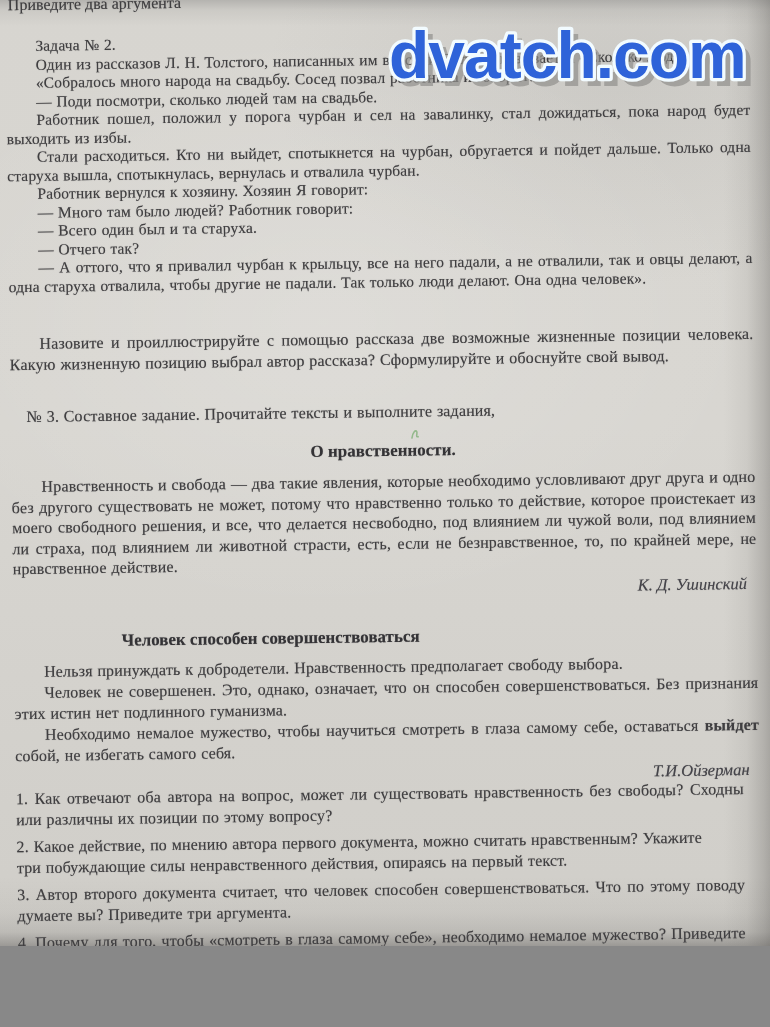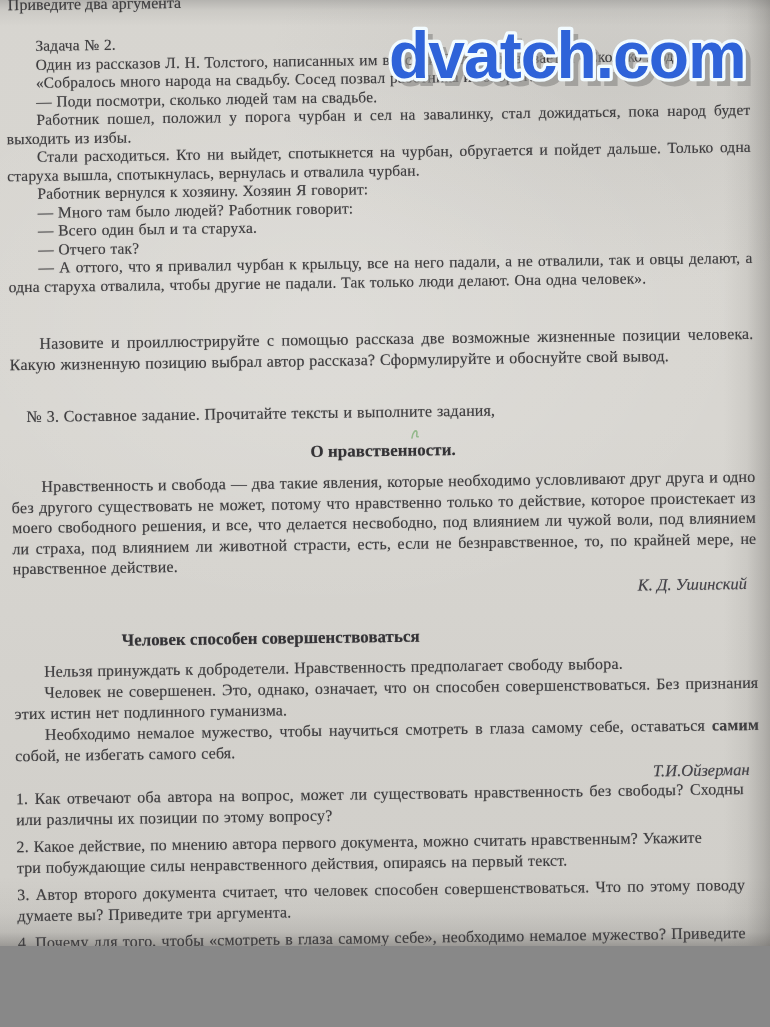--- a/index.html
+++ b/index.html
@@ -101,21 +101,21 @@
     <section class="block doc1" style="top:441px">
       <h3>О нравственности.</h3>
       <p class="par">Нравственность и свобода — два такие явления, которые необходимо условливают друг друга и одно без другого существовать не может, потому что нравственно только то действие, которое проистекает из моего свободного решения, и все, что делается несвободно, под влиянием ли чужой воли, под влиянием ли страха, под влиянием ли животной страсти, есть, если не безнравственное, то, по крайней мере, не нравственное действие.</p>
       <p class="author">К. Д. Ушинский</p>
     </section>
 
     <section class="block doc2" style="top:627px">
       <h4>Человек способен совершенствоваться</h4>
       <p class="par">Нельзя принуждать к добродетели. Нравственность предполагает свободу выбора.</p>
       <p class="par">Человек не совершенен. Это, однако, означает, что он способен совершенствоваться. Без признания этих истин нет подлинного гуманизма.</p>
-      <p class="par"><span>Необходимо немалое мужество, чтобы научиться смотреть в глаза самому себе, оставаться </span><b>самим</b><span> собой, не избегать самого себя.</span></p>
+      <p class="par"><span>Необходимо немалое мужество, чтобы научиться смотреть в глаза самому себе, оставаться </span><b>выйдет</b><span> собой, не избегать самого себя.</span></p>
       <p class="author">Т.И.Ойзерман</p>
     </section>
 
     <section class="block questions" style="top:784px">
       <p class="par">1. Как отвечают оба автора на вопрос, может ли существовать нравственность без свободы? Сходны или различны их позиции по этому вопросу?</p>
       <p class="par">2. Какое действие, по мнению автора первого документа, можно считать нравственным? Укажите три побуждающие силы ненравственного действия, опираясь на первый текст.</p>
       <p class="par">3. Автор второго документа считает, что человек способен совершенствоваться. Что по этому поводу думаете вы? Приведите три аргумента.</p>
       <p class="par">4. Почему для того, чтобы «смотреть в глаза самому себе», необходимо немалое мужество? Приведите три обоснования этого утверждения.</p>
     </section>
 

